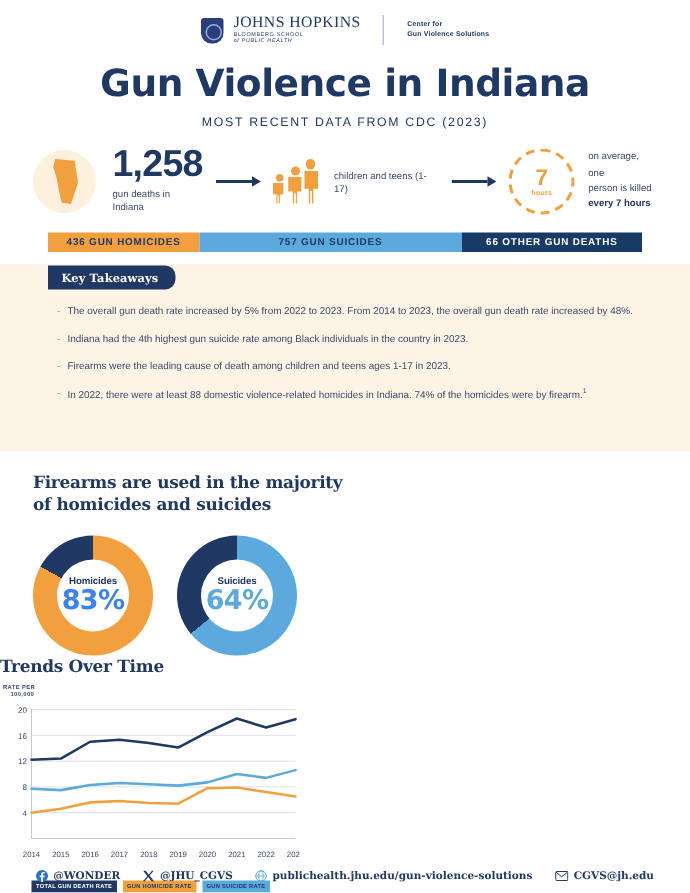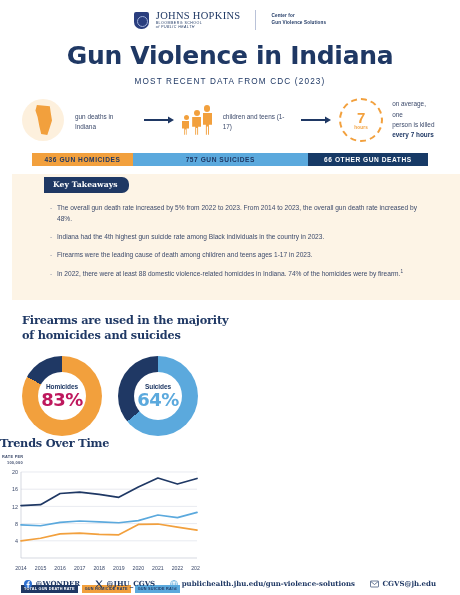--- a/index.html
+++ b/index.html
@@ -61,21 +61,21 @@
 
   
   .segbar{display:flex;margin:11px 32px 0 32px;height:13px;}
   .seg{display:flex;align-items:center;justify-content:center;
        font-size:6.6px;font-weight:bold;letter-spacing:.55px;}
   .seg-1{background:#f2a03d;color:#1f3864;}
   .seg-2{background:#5ba9dd;color:#1f3864;}
   .seg-3{background:#173a66;color:#ffffff;}
 
   
-  .kt-section{background:#fdf4e6;margin-top:8px;padding:0 0 14px 0;position:relative;margin-left:12px;}
+  .kt-section{background:#fdf4e6;margin-top:8px;padding:0 0 24px 0;position:relative;}
   .kt-tab{display:inline-block;background:#1f3864;color:#fff;font-size:7.6px;font-weight:bold;
      padding:3.5px 11px 3.5px 9px;border-radius:0 7px 7px 0;margin-left:32px;
      position:relative;top:-1px;font-family:"DejaVu Serif",serif;letter-spacing:.1px;}
   .kt-list{margin:8px 30px 0 38px;}
   .kt-item{display:flex;font-size:6.6px;color:#3c4a6b;line-height:1.72;margin-bottom:7px;}
   .kt-dash{width:7px;flex:none;color:#8a93a8;}
   .kt-item sup{font-size:4.6px;}
 
   
   .charts{display:flex;padding:13px 0 0 0;flex-direction:column;}
@@ -155,20 +155,21 @@
   </div>
 
   <h1 class="title">Gun Violence in Indiana</h1>
   <div class="subtitle">MOST RECENT DATA FROM CDC (2023)</div>
 
   <div class="stat-row">
     <div class="in-map-wrap">
       <div class="in-map"></div>
     </div>
     <div class="stat-block">
+      <div class="stat-num">1,258</div>
       <div class="stat-cap">gun deaths in Indiana</div>
     </div>
     <div class="arrow">
       <svg width="30" height="8" viewBox="0 0 30 8">
           <line x1="0" y1="4" x2="24" y2="4" stroke="#1f3864" stroke-width="2"></line>
           <polygon points="24,0.5 30,4 24,7.5" fill="#1f3864"></polygon>
         </svg>
     </div>
     <div class="people">
       <div class="person">
@@ -236,21 +237,21 @@
 
     <div class="left-col">
       <div class="sec-title">
         <div>Firearms are used in the majority</div>
         <div>of homicides and suicides</div>
       </div>
       <div class="donuts">
         <div class="donut" id="donut0" style="background: conic-gradient(rgb(242, 160, 61) 0deg, rgb(242, 160, 61) 298.8deg, rgb(31, 56, 100) 298.8deg, rgb(31, 56, 100) 360deg);">
           <div class="donut-hole">
             <div class="donut-lab">Homicides</div>
-            <div class="donut-val" id="dv0" style="color: #be185d;">83%</div>
+            <div class="donut-val" id="dv0" style="color: #3b82f6;">83%</div>
           </div>
         </div>
         <div class="donut" id="donut1" style="background: conic-gradient(rgb(91, 169, 221) 0deg, rgb(91, 169, 221) 230.4deg, rgb(31, 56, 100) 230.4deg, rgb(31, 56, 100) 360deg);">
           <div class="donut-hole">
             <div class="donut-lab">Suicides</div>
             <div class="donut-val" id="dv1" style="color: rgb(91, 169, 221);">64%</div>
           </div>
         </div>
       </div>
     </div>

